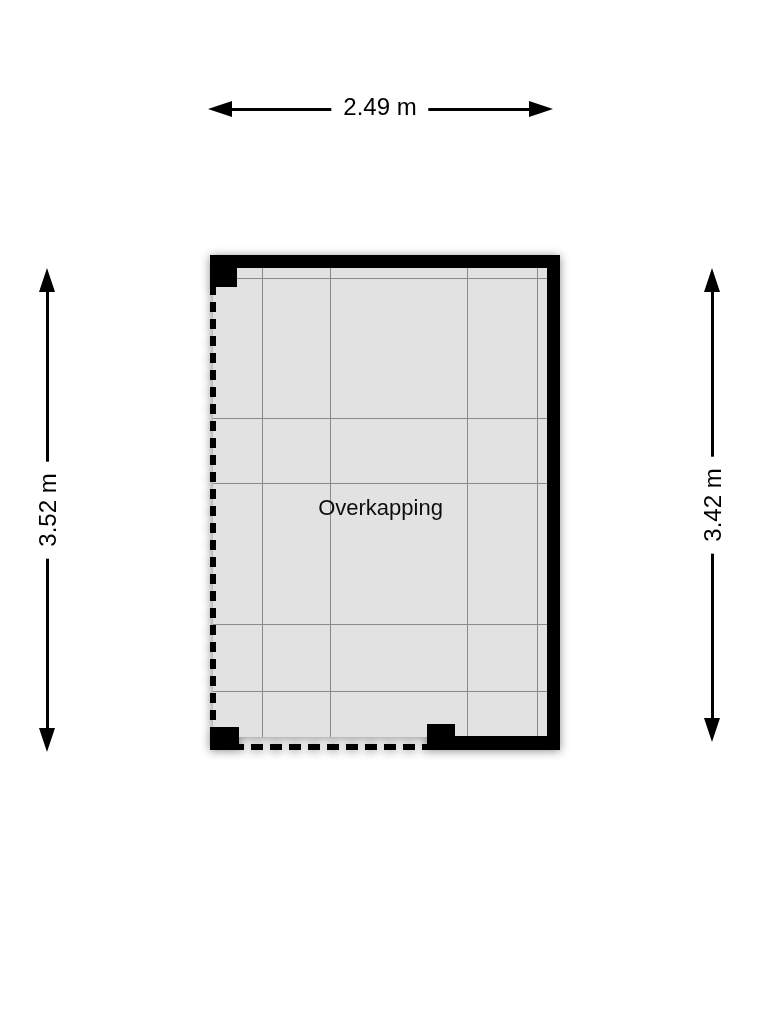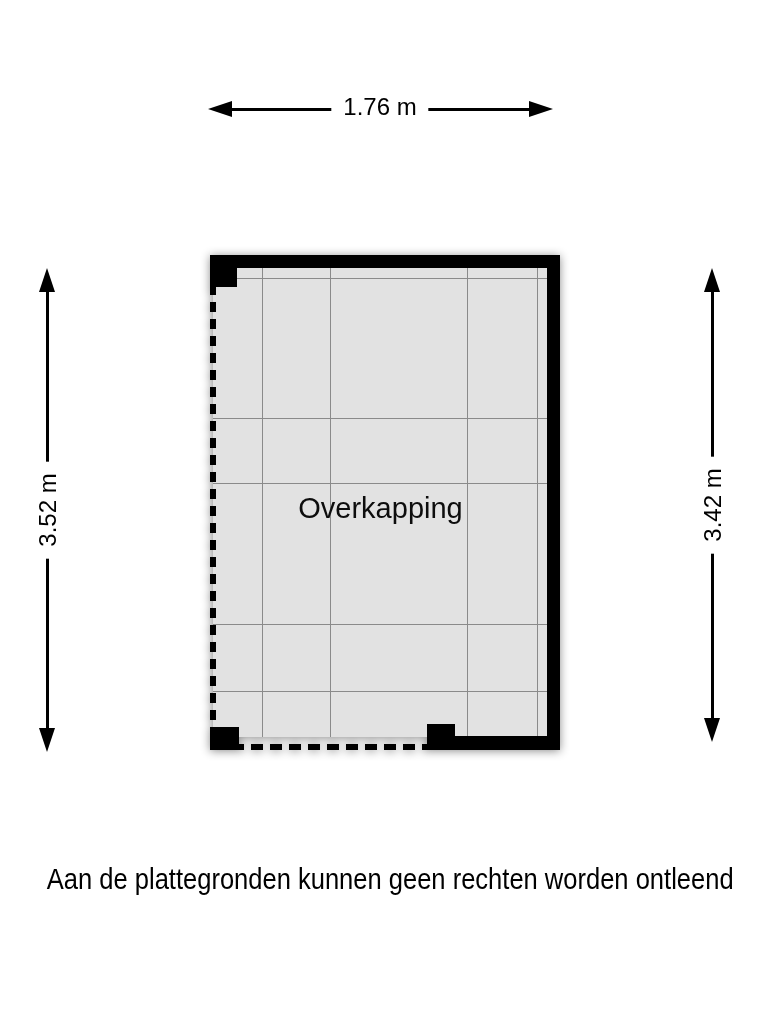--- a/index.html
+++ b/index.html
@@ -23,34 +23,34 @@
   
   #plan{left:210px;top:255px;width:350px;height:495px;filter:drop-shadow(0 1px 5px rgba(0,0,0,0.45));}
   .wall,.post{background:#000;}
   #floor{left:3px;top:12px;width:335px;height:470px;background:#e2e2e2;}
   .gv{width:1px;top:12px;height:470px;background:#8a8a8a;}
   .gh{height:1px;left:3px;width:335px;background:#8a8a8a;}
   #dash-left{left:0;top:30px;width:6px;height:442px;
     background:repeating-linear-gradient(180deg,#000 0 10px,transparent 10px 17px);}
   #dash-bottom{left:3px;top:489px;width:215px;height:6px;
     background:repeating-linear-gradient(90deg,#000 0 12px,transparent 12px 19px);}
-  #room-label{left:3px;top:239px;width:335px;text-align:center;font-size:29px;line-height:28px;color:#0d0d0d;}
+  #room-label{left:3px;top:239px;width:335px;text-align:center;font-size:22px;line-height:28px;color:#0d0d0d;}
   
   #footer{left:0;top:864px;width:768px;text-align:center;font-size:29px;line-height:31px;}
   #footer .cond{display:inline-block;white-space:nowrap;transform:scaleX(0.88);transform-origin:center;}
 </style>
 </head>
 <body>
 
 <div id="stage">
 
   <div class="abs head left" style="left:208px;top:101px;"></div>
   <div class="abs dim-line" style="left:228px;top:108px;width:306px;height:3px;"></div>
   <div class="abs head right" style="left:529px;top:101px;"></div>
-  <div class="abs dim-label h" style="left:380px;top:92px;">1.76 m</div>
+  <div class="abs dim-label h" style="left:380px;top:92px;">2.49 m</div>
 
   <div class="abs head up" style="left:39px;top:268px;"></div>
   <div class="abs dim-line" style="left:46px;top:288px;width:3px;height:444px;"></div>
   <div class="abs head down" style="left:39px;top:728px;"></div>
   <div class="abs dim-label v" style="left:48px;top:510px;">3.52 m</div>
 
   <div class="abs head up" style="left:704px;top:268px;"></div>
   <div class="abs dim-line" style="left:711px;top:288px;width:3px;height:434px;"></div>
   <div class="abs head down" style="left:704px;top:718px;"></div>
   <div class="abs dim-label v" style="left:713px;top:505px;">3.42 m</div>
@@ -76,18 +76,15 @@
     <div class="abs post" style="left:0;top:472px;width:29px;height:23px;"></div>
     <div class="abs post" style="left:217px;top:469px;width:28px;height:26px;"></div>
 
     <div id="dash-left" class="abs"></div>
     <div id="dash-bottom" class="abs"></div>
 
     <div id="room-label" class="abs">Overkapping</div>
   </div>
 
   <div id="footer" class="abs">
-    <div>
-      <span class="cond">Aan de plattegronden kunnen geen rechten worden ontleend</span>
-    </div>
   </div>
 
 </div>
 
 </body></html>

